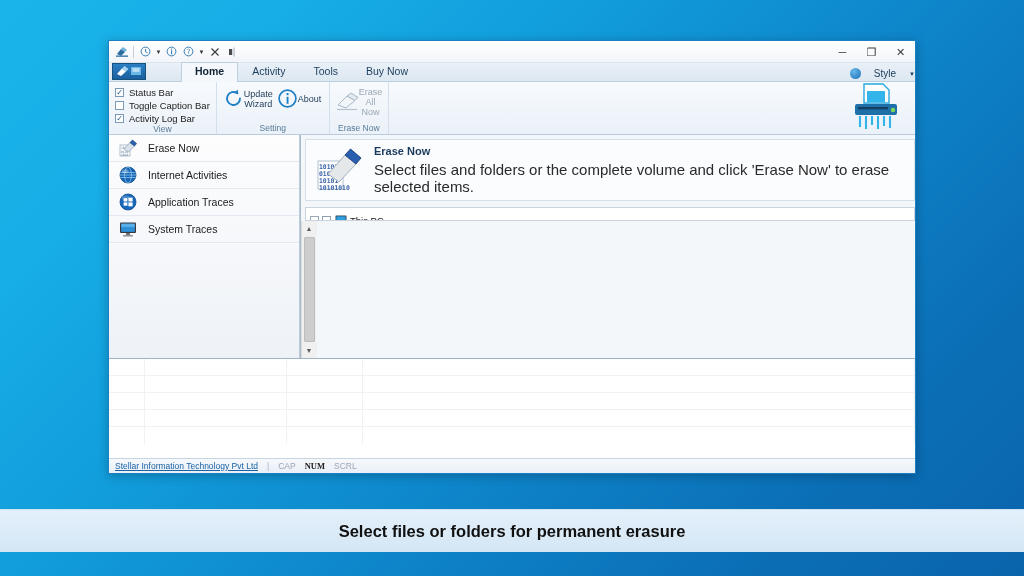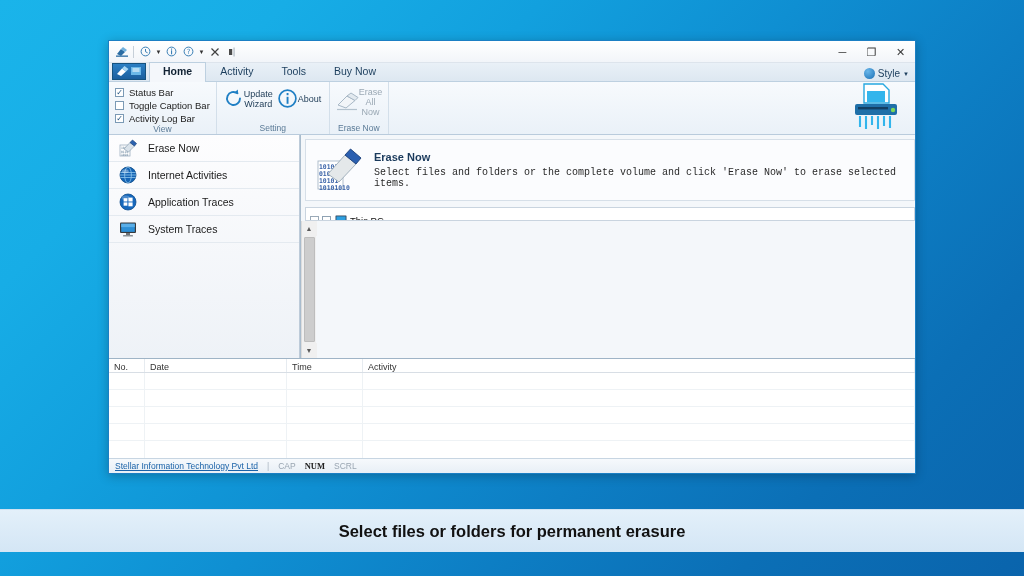--- a/index.html
+++ b/index.html
@@ -80,24 +80,25 @@
     border-bottom: none;
     line-height: 13px;
   }
   .tab.active {
     background: #f4f7fb;
     border-color: #bdd0e0;
     color: #123;
     font-weight: bold;
     margin-bottom: -1px;
     padding-bottom: 4px;
+    margin-left: 32px;
   }
   .style-btn {
-    position: absolute; right: 6px; bottom: 2px;
-    display: flex; align-items: center; gap: 3px;
+    position: absolute; right: 0; bottom: 2px;
+    display: flex; align-items: center; gap: 13px;
     font-size: 10px; color: #1b3d5c;
   }
   .style-dot {
     width: 11px; height: 11px; border-radius: 50%;
     background: radial-gradient(circle at 35% 30%, #69b7ea, #1a6fb5);
     display:inline-block;
   }
   .style-caret { font-size: 6px; }
 
   
@@ -179,21 +180,21 @@
 
   .panel-head {
     background: #fbfcfe;
     border: 1px solid #d6dfe8;
     display: flex; align-items: center;
     gap: 12px; padding: 7px 10px;
     height: 62px;
   }
   .panel-head-ico { width: 46px; height: 46px; flex: none; }
   .panel-title { font-size: 11px; font-weight: bold; color: #1a3a5c; margin-bottom: 4px; }
-  .panel-desc { font-size: 10px; color: #2a2a2a; font-family: Liberation Mono, monospace; }
+  .panel-desc { font-size: 15px; color: #2a2a2a; }
 
   .tree-box {
     flex: 1; margin-top: 6px;
     background: #fff;
     border: 1px solid #c9d4df;
     padding: 6px 4px;
     min-height: 0; overflow: hidden;
   }
   .tree-node { display: flex; align-items: center; gap: 3px; height: 12px; margin-bottom: 1px; font-size: 9.5px; color: #111; }
   .exp {
@@ -561,26 +562,20 @@
         <div class="vs-track">
           <div class="vs-thumb" style="height:105px;"></div>
         </div>
         <div class="vs-arrow">▼</div>
       </div>
     </div>
   </div>
 
   <div class="actlog">
 
-    <div class="al-colhead">
-      <div class="al-col" style="width:36px">No.</div>
-      <div class="al-col" style="width:142px">Date</div>
-      <div class="al-col" style="width:76px">Time</div>
-      <div class="al-col" style="flex:1">Activity</div>
-    </div>
 
     <div class="al-rows">
       <div class="al-row">
         <div class="al-cell" style="width:36px"></div>
         <div class="al-cell" style="width:142px"></div>
         <div class="al-cell" style="width:76px"></div>
         <div class="al-cell" style="flex:1"></div>
       </div>
       <div class="al-row">
         <div class="al-cell" style="width:36px"></div>

